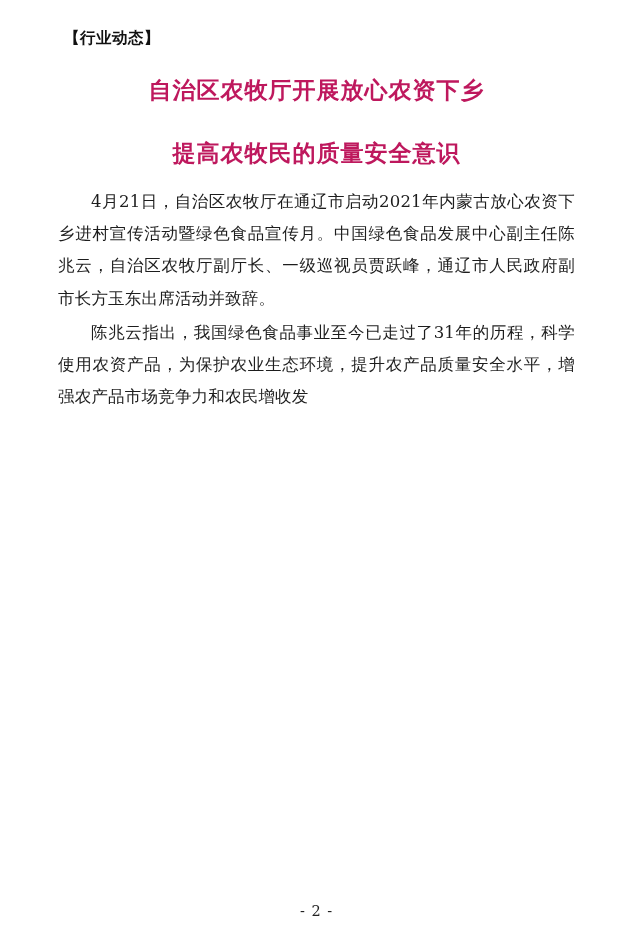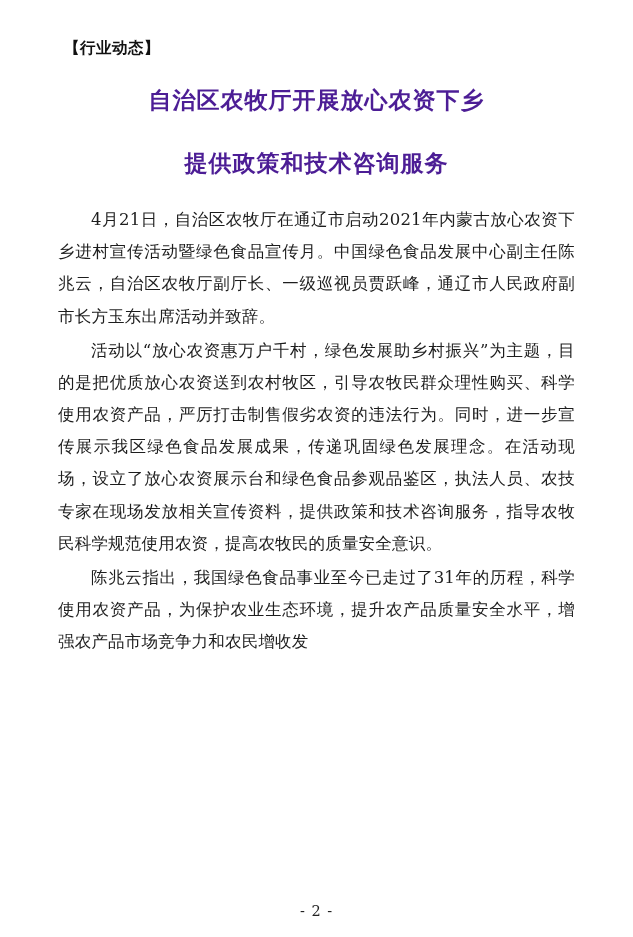--- a/index.html
+++ b/index.html
@@ -12,45 +12,45 @@
     height: 937px;
     font-family: "DejaVu Serif", "Liberation Serif", serif;
     color: #1a1a1a;
     overflow: hidden;
   }
   .page {
     position: relative;
     width: 633px;
     height: 937px;
     box-sizing: border-box;
-    padding: 30px 58px 0 58px;
+    padding: 20px 58px 0 58px;
     background: #ffffff;
   }
   .category-tag {
     font-size: 15.5px;
     font-weight: 700;
     letter-spacing: 0.5px;
     margin: 8px 0 2px 6px;
     color: #111;
   }
   .title-block {
     margin: 14px 0 8px 0;
     text-align: center;
   }
   .title-line {
     font-size: 23px;
     font-weight: 700;
     letter-spacing: 1px;
     line-height: 1.85;
-    color: #4c1d95;
+    color: #be185d;
     white-space: nowrap;
     margin-top: 20px;
   }
   .body-block {
-    margin-top: 20px;
+    margin-top: 12px;
   }
   p.para {
     font-size: 16.5px;
     line-height: 1.95;
     text-align: justify;
     text-justify: inter-ideograph;
     margin: 0 0 2px 0;
     text-indent: 2em;
     color: #1d1d1d;
     letter-spacing: 0.2px;
@@ -68,24 +68,23 @@
 </style>
 </head>
 <body>
 
 <div class="page">
 
   <div class="category-tag">【行业动态】</div>
 
   <div class="title-block">
     <div class="title-line">自治区农牧厅开展放心农资下乡</div>
-    <div class="title-line">提供政策和技术咨询服务</div>
+    <div class="title-line">提高农牧民的质量安全意识</div>
   </div>
 
   <div class="body-block">
     <p class="para">4月21日，自治区农牧厅在通辽市启动2021年内蒙古放心农资下乡进村宣传活动暨绿色食品宣传月。中国绿色食品发展中心副主任陈兆云，自治区农牧厅副厅长、一级巡视员贾跃峰，通辽市人民政府副市长方玉东出席活动并致辞。</p>
-    <p class="para">活动以“放心农资惠万户千村，绿色发展助乡村振兴”为主题，目的是把优质放心农资送到农村牧区，引导农牧民群众理性购买、科学使用农资产品，严厉打击制售假劣农资的违法行为。同时，进一步宣传展示我区绿色食品发展成果，传递巩固绿色发展理念。在活动现场，设立了放心农资展示台和绿色食品参观品鉴区，执法人员、农技专家在现场发放相关宣传资料，提供政策和技术咨询服务，指导农牧民科学规范使用农资，提高农牧民的质量安全意识。</p>
     <p class="para">陈兆云指出，我国绿色食品事业至今已走过了31年的历程，科学使用农资产品，为保护农业生态环境，提升农产品质量安全水平，增强农产品市场竞争力和农民增收发</p>
   </div>
 
   <div class="footer">- 2 -</div>
 
 </div>
 
 </body></html>

